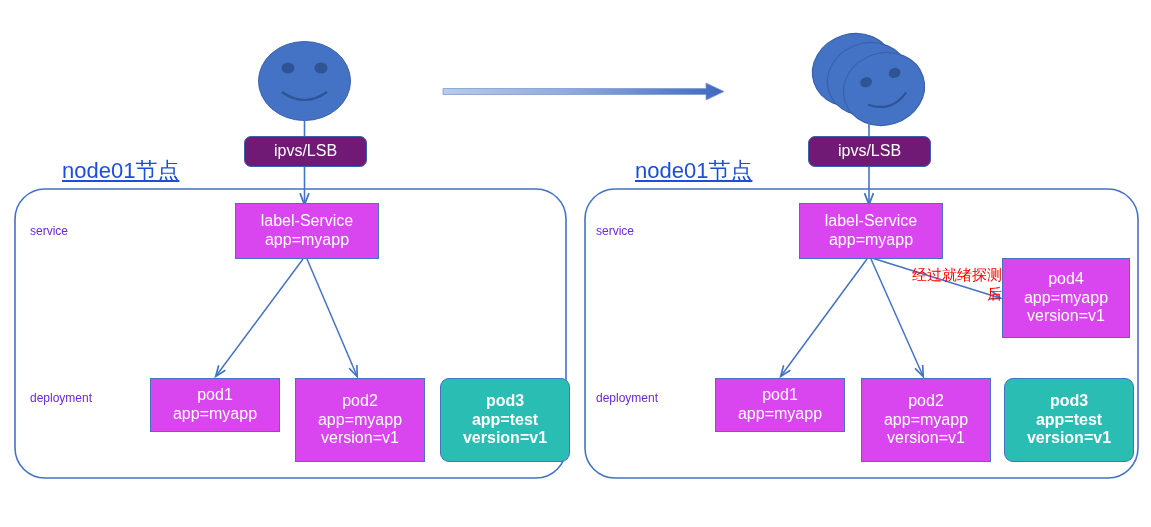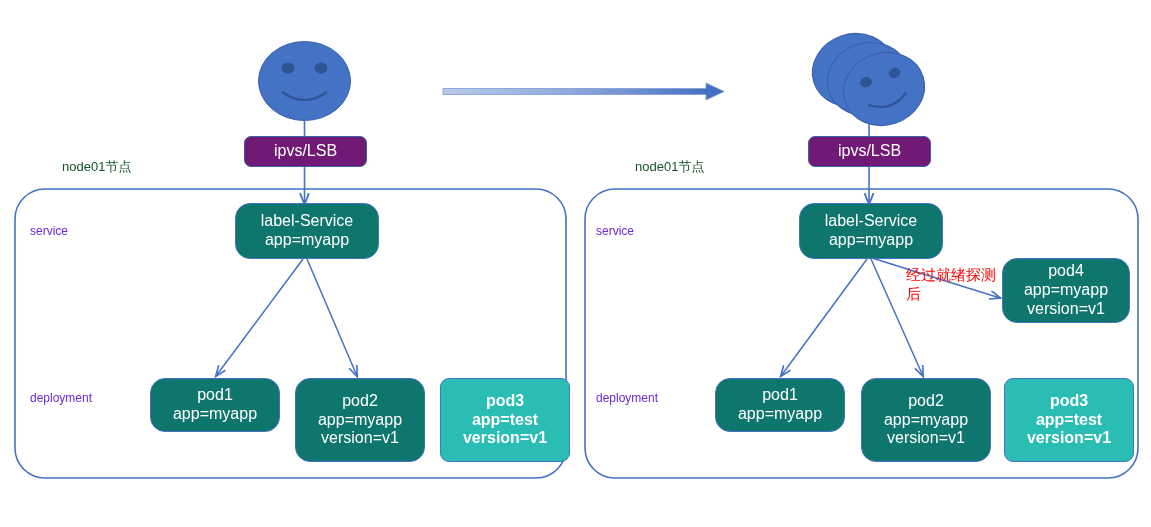--- a/index.html
+++ b/index.html
@@ -21,24 +21,25 @@
   .svg-layer {
     position: absolute;
     left: 0;
     top: 0;
     width: 1151px;
     height: 527px;
     pointer-events: none;
   }
   .node-label {
     position: absolute;
-    font-size: 13px;
-    color: #14532d;
+    font-size: 22px;
+    color: #1d4ed8;
     white-space: nowrap;
     line-height: 1;
+    text-decoration: underline;
   }
   .zone-label {
     position: absolute;
     font-size: 12px;
     color: #6d28d9;
     white-space: nowrap;
     line-height: 1;
   }
   .box {
     position: absolute;
@@ -52,44 +53,44 @@
     line-height: 1.18;
     white-space: nowrap;
   }
   .box-blue {
     background: #701a75;
     border: 1px solid #3A62AC;
     border-radius: 7px;
     font-size: 16px;
   }
   .box-green {
-    background: #0f766e;
+    background: #d946ef;
     border: 1.6px solid #4472C4;
-    border-radius: 15px;
+    border-radius: 0;
     font-size: 16px;
     text-align: center;
   }
   .box-teal {
     background: #29BDB4;
     border: 1.6px solid #4472C4;
     border-radius: 9px;
     font-size: 16px;
     font-weight: bold;
   }
   .box-line {
     display: block;
   }
   .annotation-red {
     position: absolute;
     color: #FF0000;
     font-size: 15px;
     line-height: 1.25;
     width: 96px;
     white-space: normal;
-    text-align: left;
+    text-align: right;
   }
 </style>
 </head>
 <body>
 
 <div id="canvas">
 
   <svg class="svg-layer" viewBox="0 0 1151 527">
     <defs>
       <marker id="arrowBlue" markerWidth="9" markerHeight="9" refX="7.2" refY="3.2" orient="auto" markerUnits="strokeWidth">
@@ -192,21 +193,21 @@
     <span class="box-line">ipvs/LSB</span>
   </div>
 
   <div class="box box-green" style="left:799px; top:203px; width:144px; height:56px;">
     <span class="box-line">label-Service</span>
     <span class="box-line">app=myapp</span>
   </div>
 
   <div class="annotation-red" style="left:906px; top:266px;">经过就绪探测后</div>
 
-  <div class="box box-green" style="left:1002px; top:258px; width:128px; height:65px;">
+  <div class="box box-green" style="left:1002px; top:258px; width:128px; height:80px;">
     <span class="box-line">pod4</span>
     <span class="box-line">app=myapp</span>
     <span class="box-line">version=v1</span>
   </div>
 
   <div class="box box-green" style="left:715px; top:378px; width:130px; height:54px;">
     <span class="box-line">pod1</span>
     <span class="box-line">app=myapp</span>
   </div>
 

